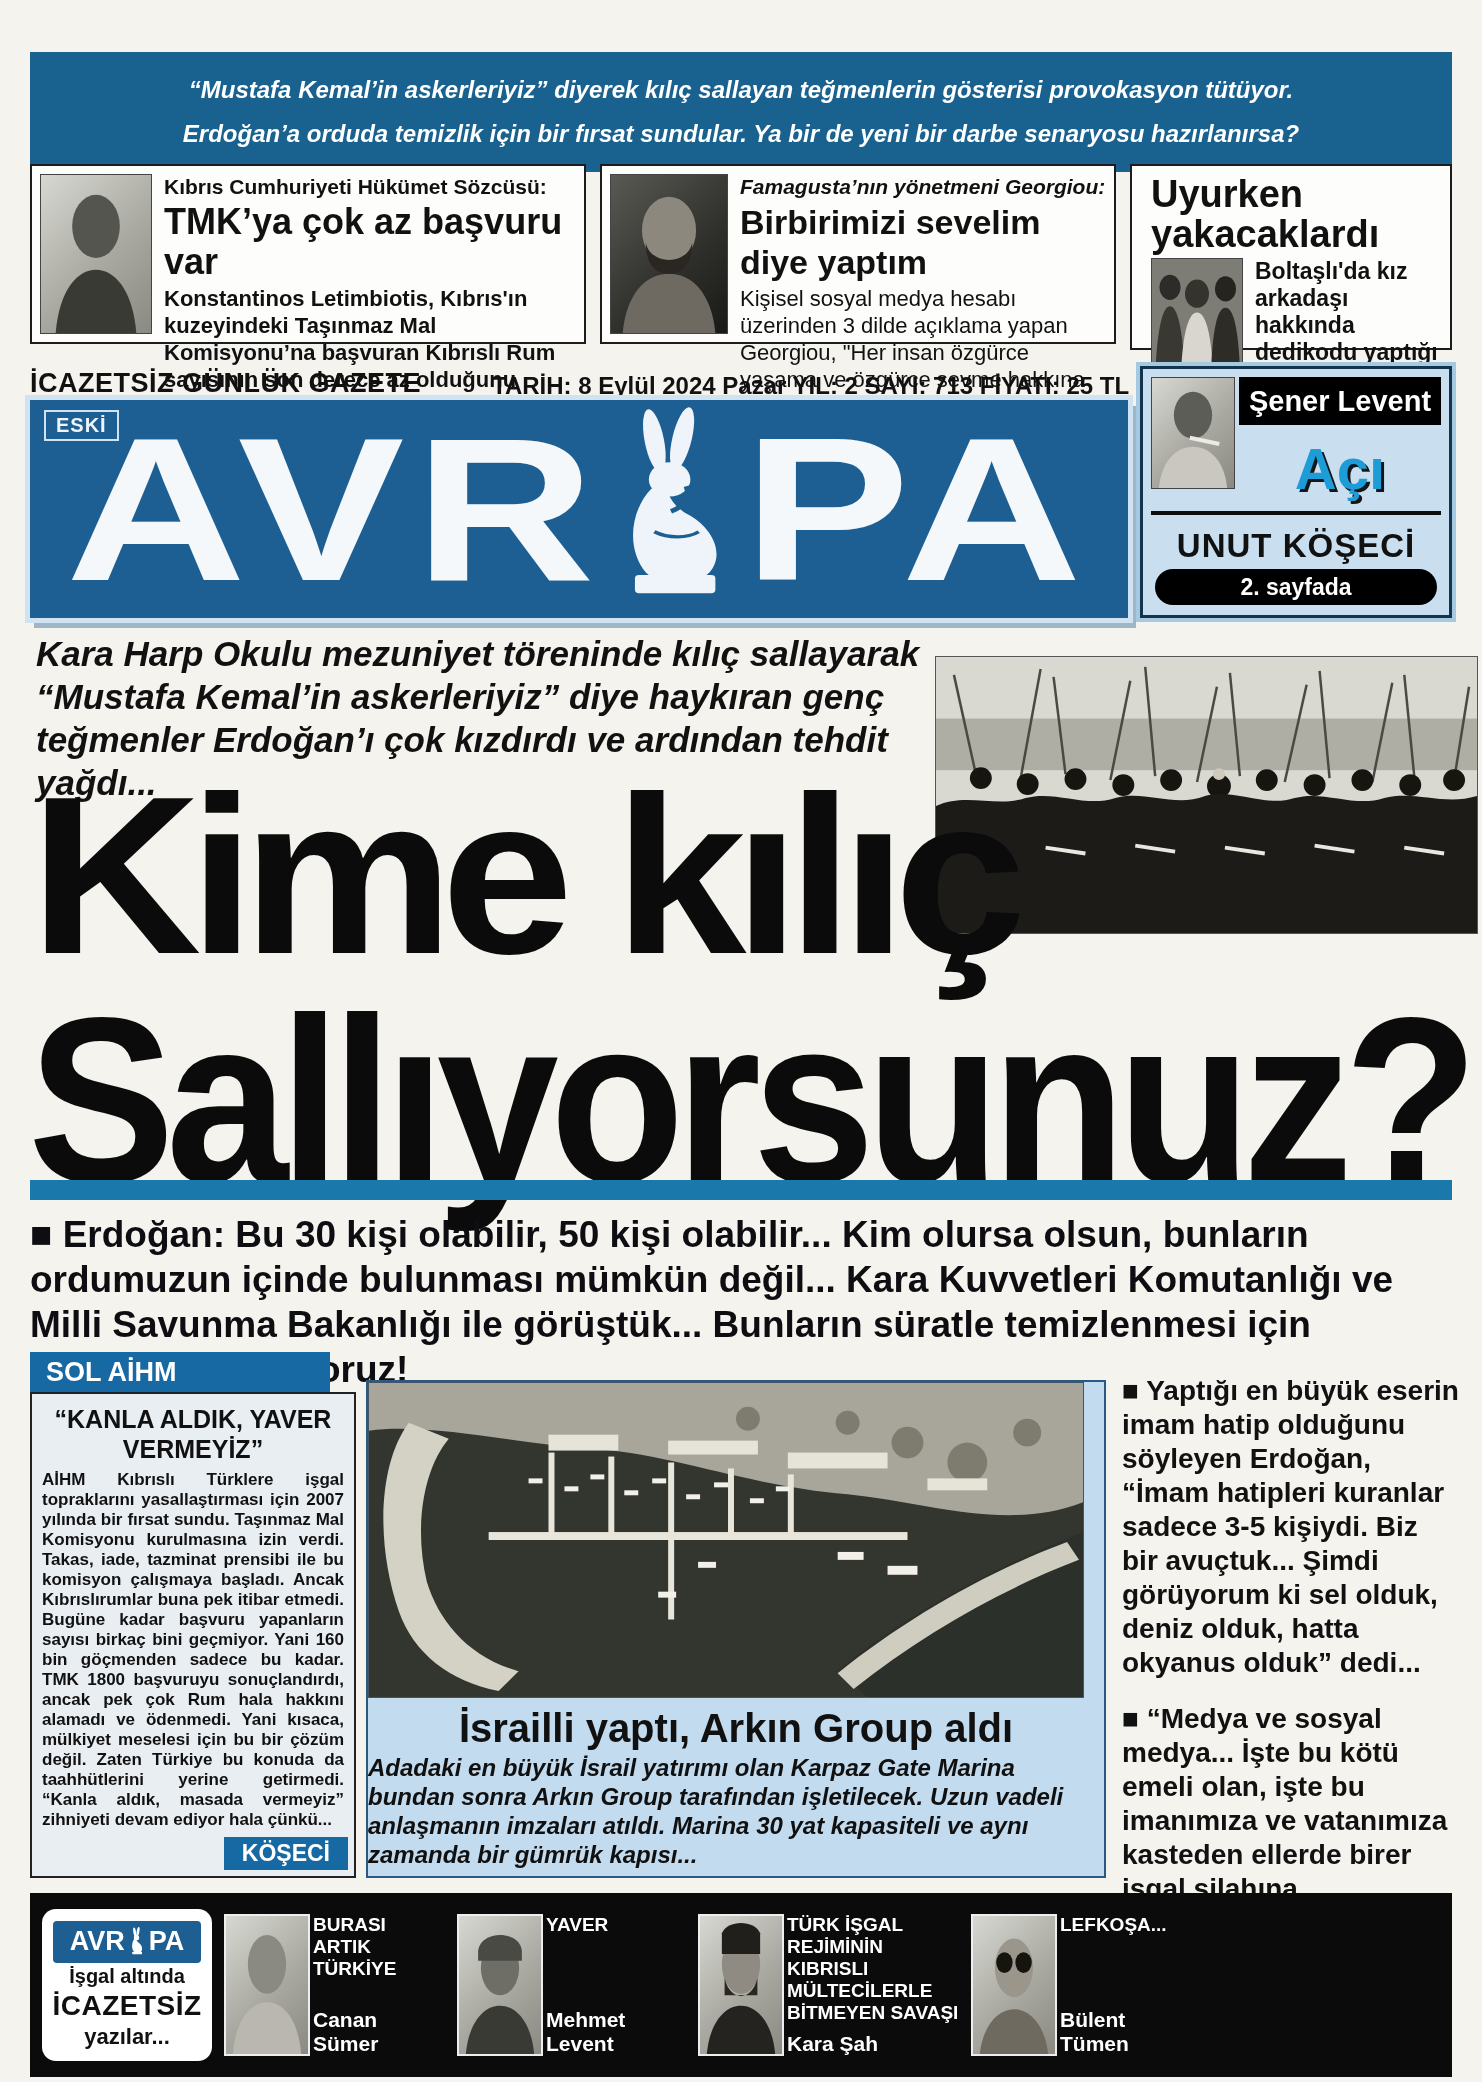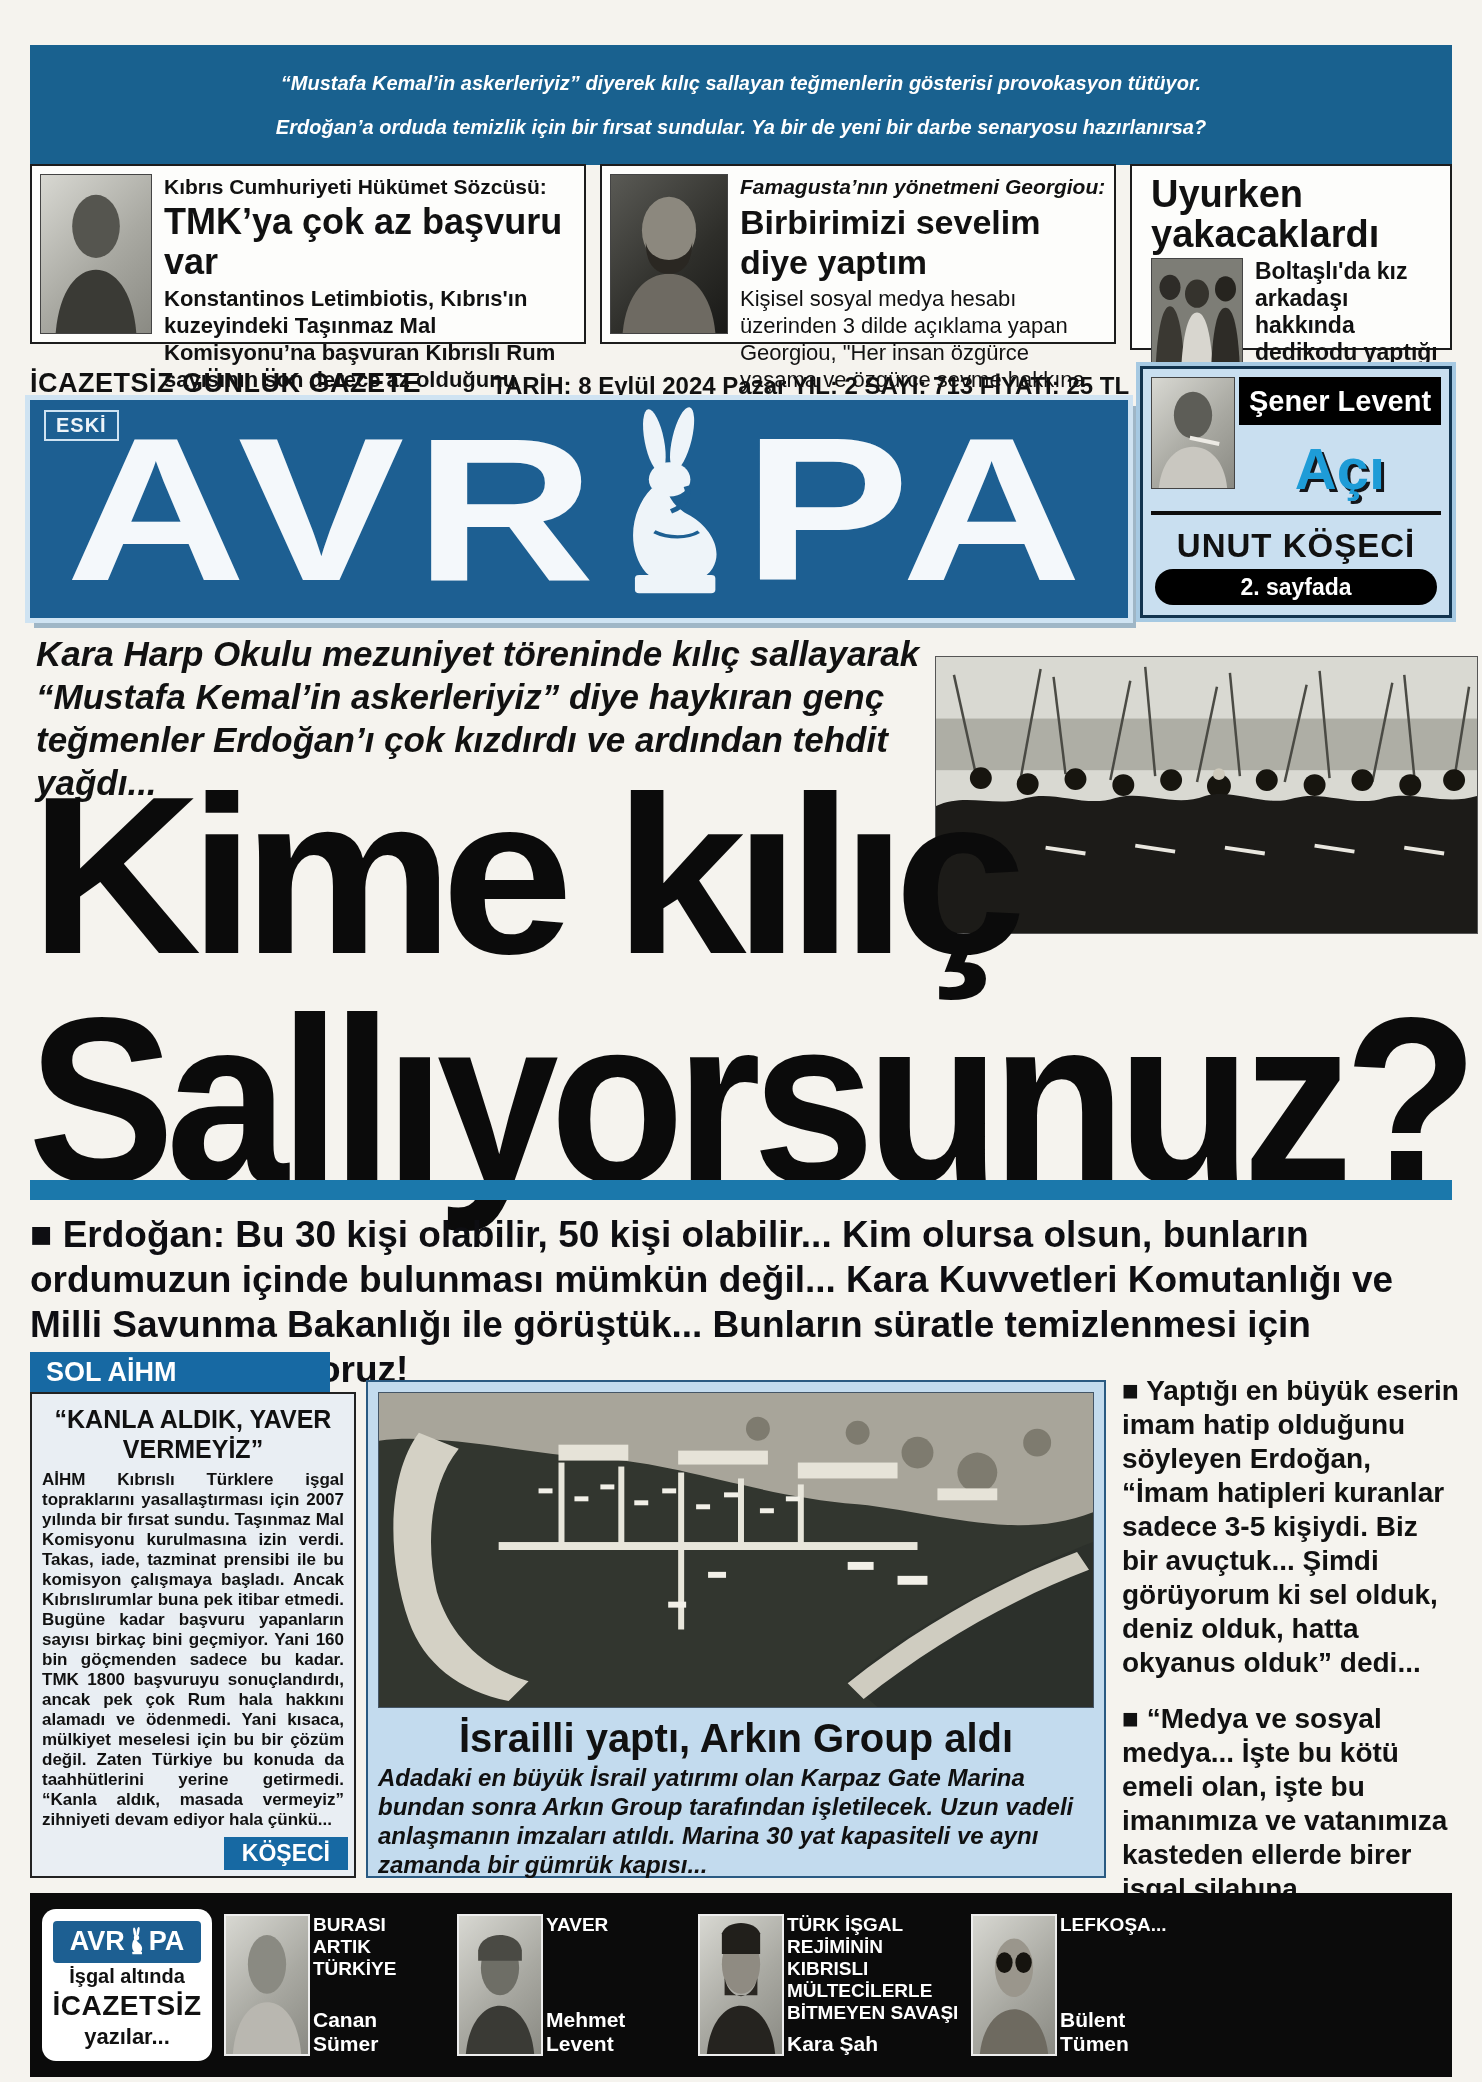--- a/index.html
+++ b/index.html
@@ -6,22 +6,22 @@
     --banner_blue:#19618f; --masthead_blue:#1d5f92; --bar_blue:#1b78ab;
     --tab_blue:#1769a3; --aci_blue:#1e9cd7; --box_lightblue:#c9dff0;
     --paper:#f5f3ee; --ink:#111111;
   }
   *{margin:0;padding:0;box-sizing:border-box;}
   html,body{background:#e8e6e0;}
   body{font-family:"Liberation Sans",sans-serif;color:var(--ink);}
   #page{position:relative;width:1482px;height:2082px;background:var(--paper);margin:0 auto;overflow:hidden;}
 
   
-  .banner{position:absolute;left:30px;top:45px;width:1422px;height:120px;background:var(--banner_blue);
-          color:#fff;font-weight:bold;font-style:italic;font-size:20px;text-align:center;padding-top:16px;line-height:44px;}
+  .banner{position:absolute;left:30px;top:52px;width:1422px;height:120px;background:var(--banner_blue);
+          color:#fff;font-weight:bold;font-style:italic;font-size:24px;text-align:center;padding-top:16px;line-height:44px;}
 
   
   .teaser{position:absolute;top:164px;height:180px;background:#fdfdfb;border:2px solid #1c1c1c;padding:8px;}
   .t1{left:30px;width:556px;}
   .t2{left:600px;width:516px;}
   .t3{left:1130px;width:322px;height:186px;padding-left:19px;}
   .teaser .row{display:flex;gap:12px;height:100%;}
   .photo{background:linear-gradient(135deg,#d8d8d2 0%,#a9a9a2 55%,#8a8a83 100%);border:1px solid #444;flex:none;position:relative;overflow:hidden;}
   .photo.dark{background:linear-gradient(135deg,#5a5a55 0%,#2e2e2a 60%,#191917 100%);}
   .photo svg{position:absolute;inset:0;width:100%;height:100%;}
@@ -74,21 +74,21 @@
   .sk-tab{position:absolute;left:30px;top:1352px;width:300px;height:40px;background:var(--tab_blue);color:#fff;
           font-weight:bold;font-size:27px;display:flex;align-items:center;padding-left:16px;}
   .sk-box{position:absolute;left:30px;top:1392px;width:326px;height:486px;border:2px solid #222;background:#e9eef3;
           padding:10px 10px 0;overflow:hidden;}
   .sk-title{text-align:center;font-size:25px;font-weight:bold;line-height:30px;margin-bottom:6px;}
   .sk-body{font-size:17px;font-weight:bold;line-height:20px;text-align:justify;}
   .sk-foot{position:absolute;right:6px;bottom:6px;background:var(--tab_blue);color:#fff;font-weight:bold;
            font-size:23px;padding:3px 18px;}
 
   
-  .marina{position:absolute;left:366px;top:1380px;width:740px;height:498px;background:#c3dbee;border:2px solid #2a5a82;padding:10px;}
+  .marina{position:absolute;left:366px;top:1380px;width:740px;height:498px;background:#c3dbee;border:2px solid #2a5a82;}
   .marina .mphoto{width:716px;height:316px;border:1px solid #456;display:block;}
   .m-head{text-align:center;font-size:40px;font-weight:bold;margin:8px 0 2px;}
   .m-cap{font-size:24px;font-weight:bold;font-style:italic;line-height:29px;color:#101010;}
 
   
   .rcol{position:absolute;left:1122px;top:1374px;width:338px;font-size:28px;font-weight:bold;line-height:34px;}
   .rcol .p2{margin-top:22px;}
 
   
   .bbar{position:absolute;left:30px;top:1893px;width:1422px;height:184px;background:#0b0b0b;display:flex;

